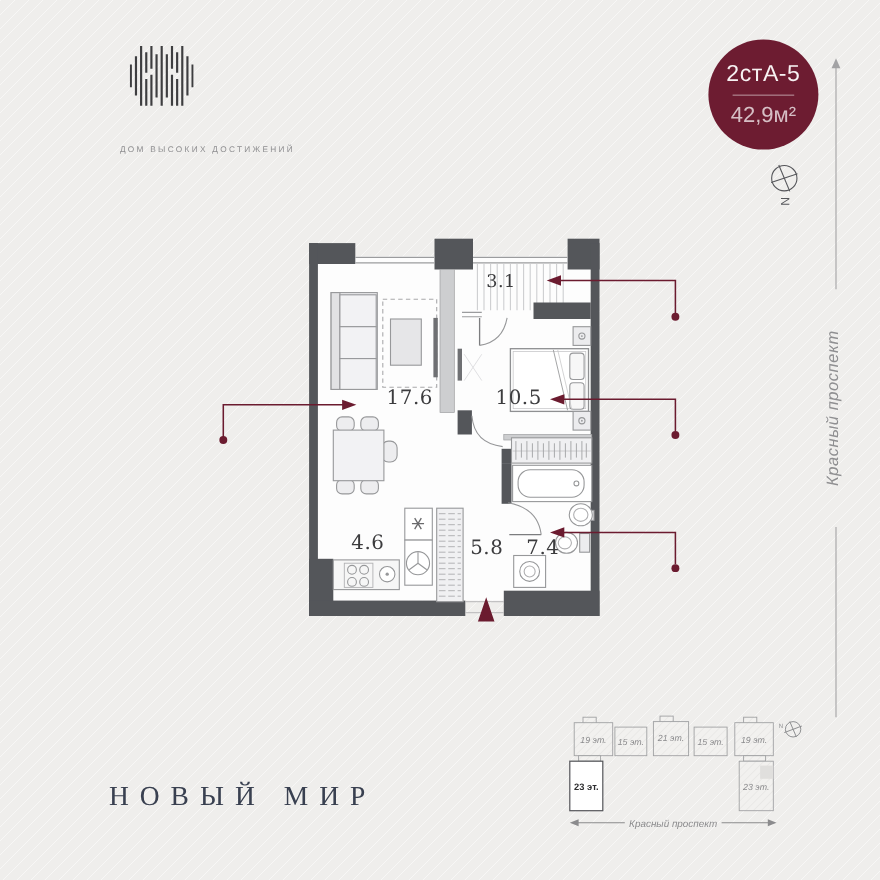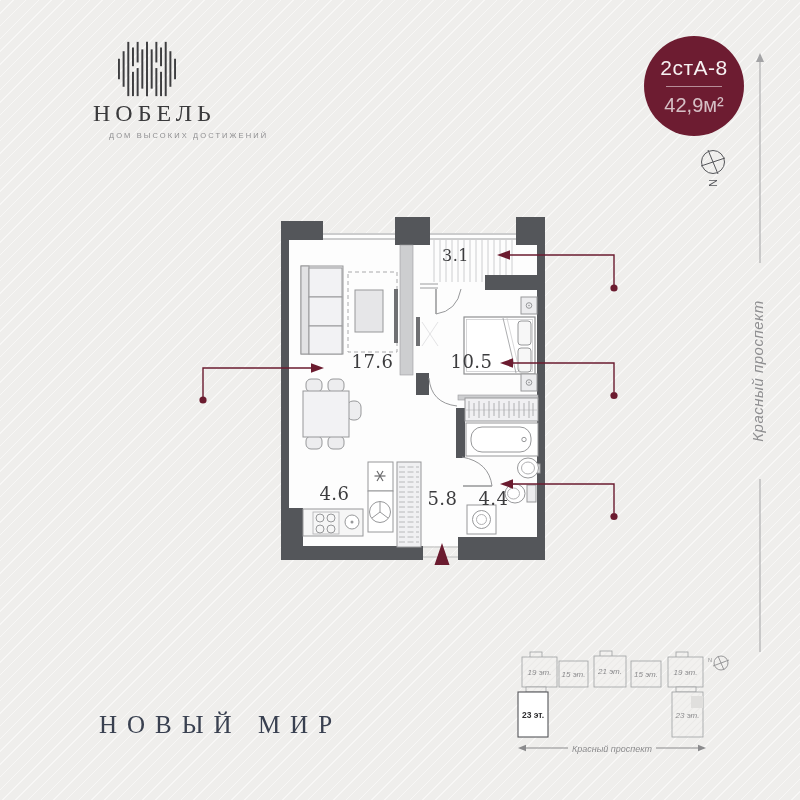--- a/index.html
+++ b/index.html
@@ -51,25 +51,24 @@
         <line x1="41" y1="0" x2="41" y2="22"></line>
           <line x1="41" y1="28" x2="41" y2="58"></line>
         <line x1="46" y1="6" x2="46" y2="26"></line>
           <line x1="46" y1="32" x2="46" y2="58"></line>
         <line x1="51" y1="0" x2="51" y2="58"></line>
         <line x1="56" y1="10" x2="56" y2="48"></line>
         <line x1="61" y1="18" x2="61" y2="40"></line>
       </g>
     </svg>
   </div>
-  <div class="abs logo-name" style="left:93px;top:100px;">НОБЕЛЬ</div>
   <div class="abs logo-tagline" style="left:109px;top:131px;">дом высоких достижений</div>
 
   <div class="abs badge" style="left:644px;top:36px;">
-    <div class="code">2стА-8</div>
+    <div class="code">2стА-5</div>
     <div class="rule"></div>
     <div class="area">42,9м²</div>
   </div>
 
   <div class="abs" style="left:699px;top:148px;">
     <svg width="28" height="28" viewBox="0 0 28 28">
       <circle cx="14" cy="14" r="11.5" fill="none" stroke="#55565a" stroke-width="1"></circle>
       <line x1="2" y1="18" x2="26" y2="10" stroke="#55565a" stroke-width="1"></line>
       <line x1="9" y1="2" x2="19" y2="26" stroke="#55565a" stroke-width="1"></line>
     </svg>
@@ -283,21 +282,21 @@
     </g>
     <path d="M442,543 L456,584 L442,571.5 L428,584 Z" fill="#6b1b2f"></path>
   </svg>
   </div>
 
   <div class="abs room-label" style="left:351px;top:351px;">17.6</div>
   <div class="abs room-label" style="left:450px;top:351px;">10.5</div>
   <div class="abs room-label small" style="left:434px;top:246px;">3.1</div>
   <div class="abs room-label" style="left:313px;top:483px;">4.6</div>
   <div class="abs room-label" style="left:421px;top:488px;">5.8</div>
-  <div class="abs room-label" style="left:472px;top:488px;">4.4</div>
+  <div class="abs room-label" style="left:472px;top:488px;">7.4</div>
 
   <div class="abs" style="left:0;top:0;pointer-events:none;">
     <svg width="800" height="800" viewBox="0 0 800 800">
       <g stroke="#6b1b2f" stroke-width="1.4" fill="none">
         <path d="M203,400 V368 H313"></path>
         <path d="M508,255 H614 V285"></path>
         <path d="M512,363 H614 V392"></path>
         <path d="M512,484 H614 V513"></path>
       </g>
       <g fill="#6b1b2f" stroke="none">

